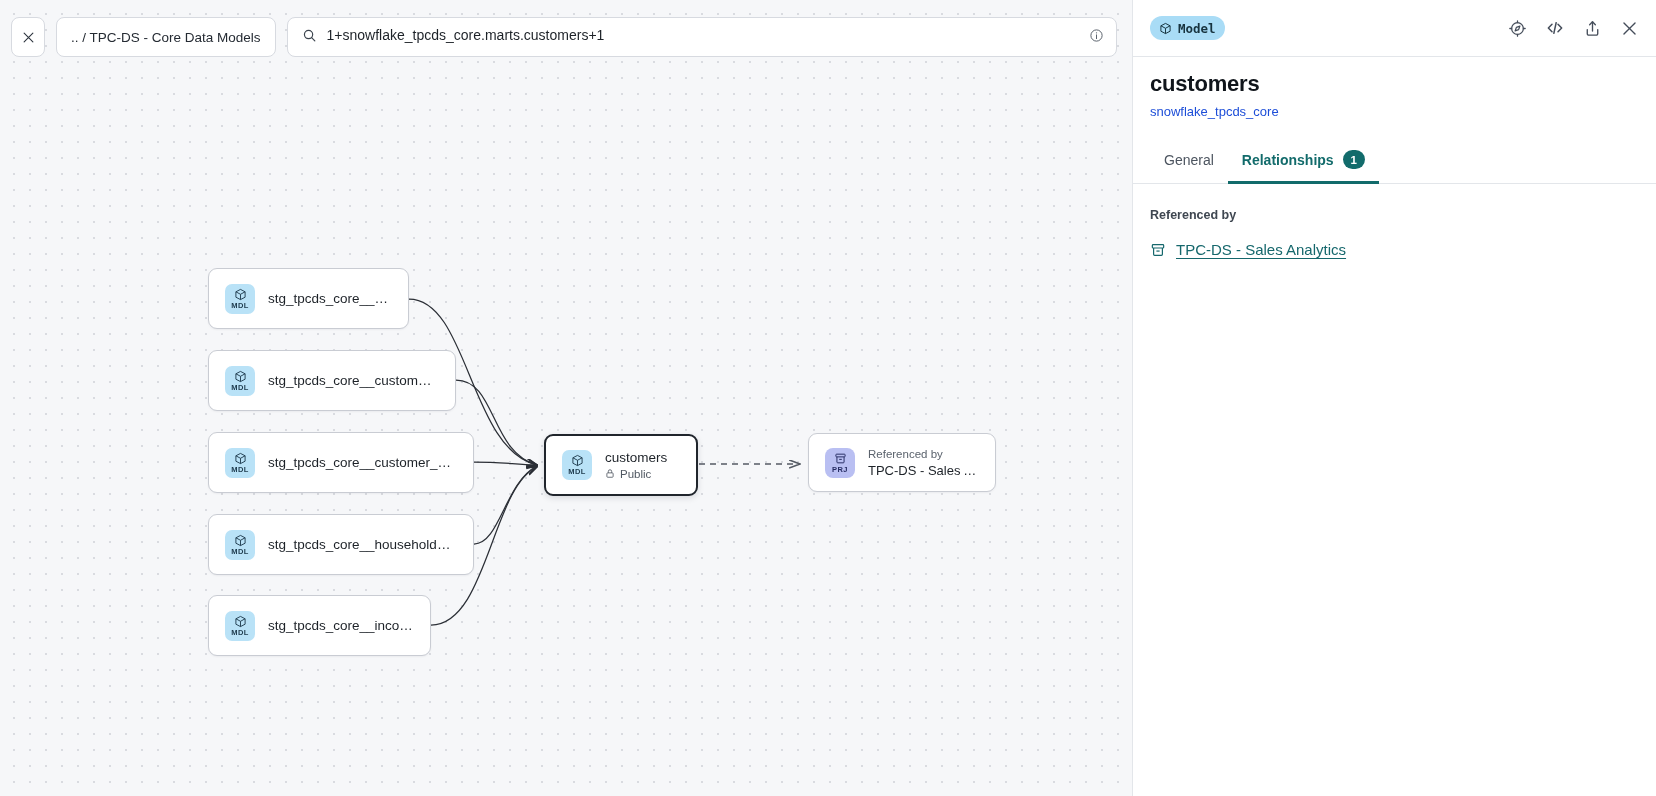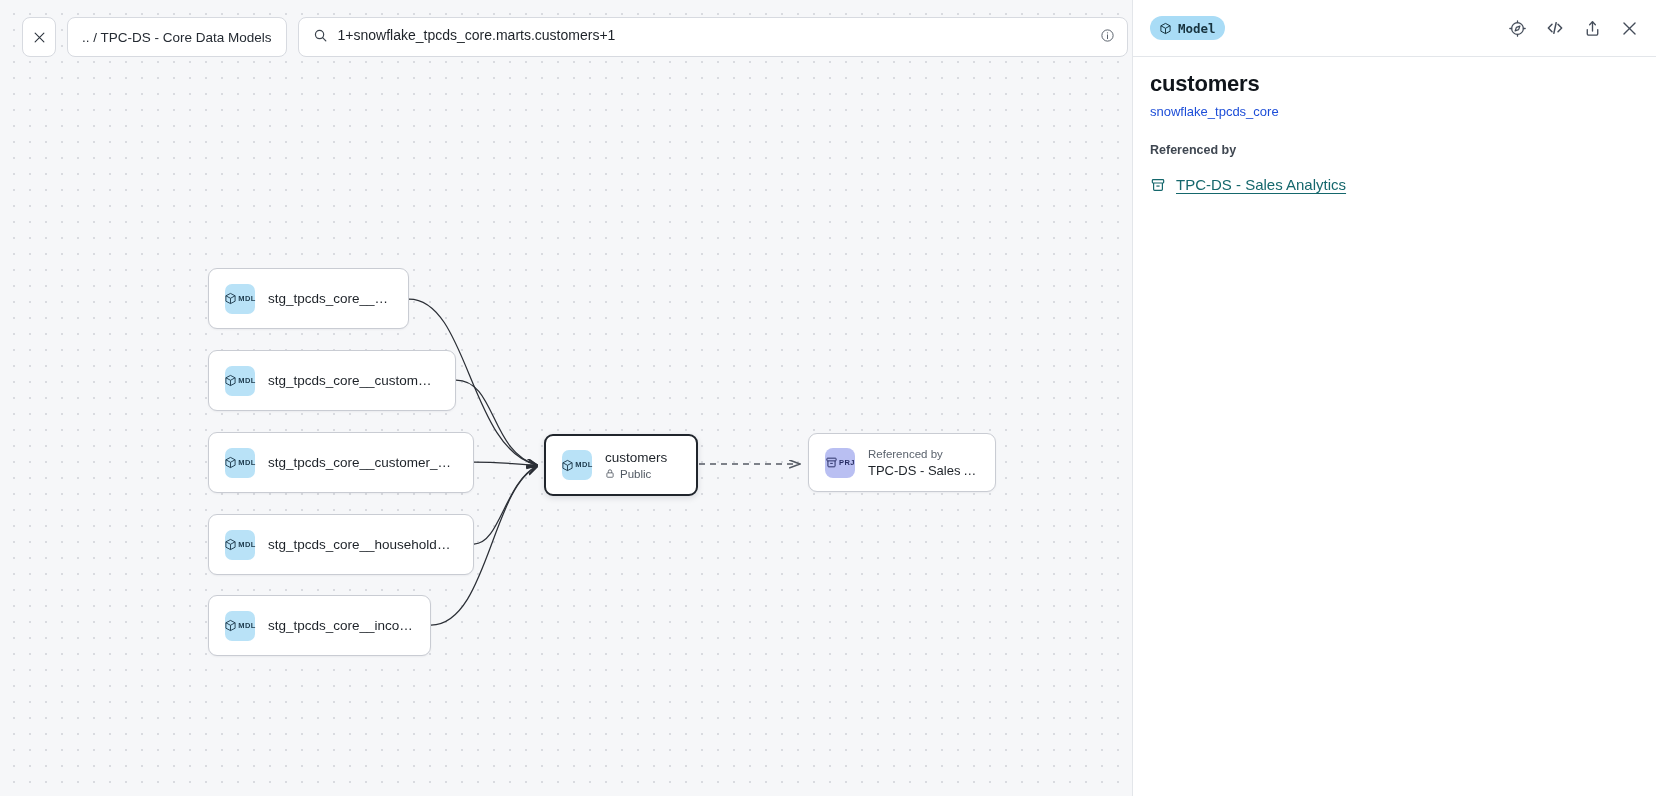--- a/index.html
+++ b/index.html
@@ -17,21 +17,21 @@
     width: 1132px; height: 796px;
     background-color: #f6f7f9;
     background-image: radial-gradient(circle, #d9dbe0 1px, transparent 1.1px);
     background-size: 16px 16px;
     background-position: 6px 6px;
     overflow: hidden;
     flex: 0 0 1132px;
   }
 
   
-  .toolbar { position: absolute; top: 17px; left: 22px; display: flex; align-items: center; gap: 11px; z-index: 5; }
+  .toolbar { position: absolute; top: 17px; left: 11px; display: flex; align-items: center; gap: 11px; z-index: 5; }
   .tb-btn {
     background: #ffffff; border: 1px solid #d7dae0; border-radius: 8px;
     height: 40px; display: flex; align-items: center; justify-content: center;
     color: #2f3640; cursor: pointer;
   }
   .tb-close { width: 34px; }
   .tb-crumb { padding: 0 14px; font-size: 13.5px; color: #252b33; white-space: nowrap; }
   .tb-search {
     width: 830px; padding: 0 12px 4px 14px; gap: 10px; justify-content: flex-start; cursor: text;
   }
@@ -43,21 +43,21 @@
   .node {
     position: absolute; background: #ffffff; border: 1px solid #c9ccd3;
     border-radius: 9px; display: flex; align-items: center; gap: 13px;
     padding: 0 16px; cursor: pointer;
     box-shadow: 0 1px 2px rgba(16,24,40,.05);
   }
   .node.focus { border: 2px solid #20252c; box-shadow: 0 2px 6px rgba(16,24,40,.13); }
 
   .chip {
     width: 30px; height: 30px; border-radius: 7px; flex: none;
-    display: flex; flex-direction: row; align-items: center; justify-content: center;
+    display: flex; flex-direction: column; align-items: center; justify-content: center;
     line-height: 1; gap: 1px;
   }
   .chip.mdl { background: #b9e2f7; color: #1d3a4c; }
   .chip.prj { background: #b9bff2; color: #262c63; border-radius: 8px; }
   .chip .ctag { font-size: 7.5px; font-weight: 700; letter-spacing: .4px; }
 
   .ntext { min-width: 0; }
   .nlabel { font-size: 13.5px; color: #1d2228; white-space: nowrap; overflow: hidden; text-overflow: ellipsis; }
   .nsub { font-size: 11.5px; color: #505862; display: flex; align-items: flex-start; gap: 5px; margin-top: 3px; }
   .nover { font-size: 11.5px; color: #5b636d; }
@@ -325,20 +325,29 @@
         </span>
       </div>
     </div>
     <div class="p-divider"></div>
 
     <div class="p-head">
       <div class="p-title">customers</div>
       <div class="p-sub">snowflake_tpcds_core</div>
     </div>
 
+    <div class="tabs">
+      <div class="tab">
+        <span>General</span>
+      </div>
+      <div class="tab active">
+        <span>Relationships</span>
+        <span class="tab-badge">1</span>
+      </div>
+    </div>
 
     <div class="p-body">
       <div class="sec-label">Referenced by</div>
 
       <div class="ref-row">
         <span class="ico">
           <svg width="16" height="16" viewBox="0 0 24 24" fill="none" stroke="#15676c" stroke-width="1.8" stroke-linejoin="round">
               <rect x="3.5" y="4" width="17" height="5" rx="1.3"></rect>
               <path d="M5.4 9v9.5a1.5 1.5 0 0 0 1.5 1.5h10.2a1.5 1.5 0 0 0 1.5-1.5V9"></path>
               <path d="M9.6 13.6h4.8"></path>

